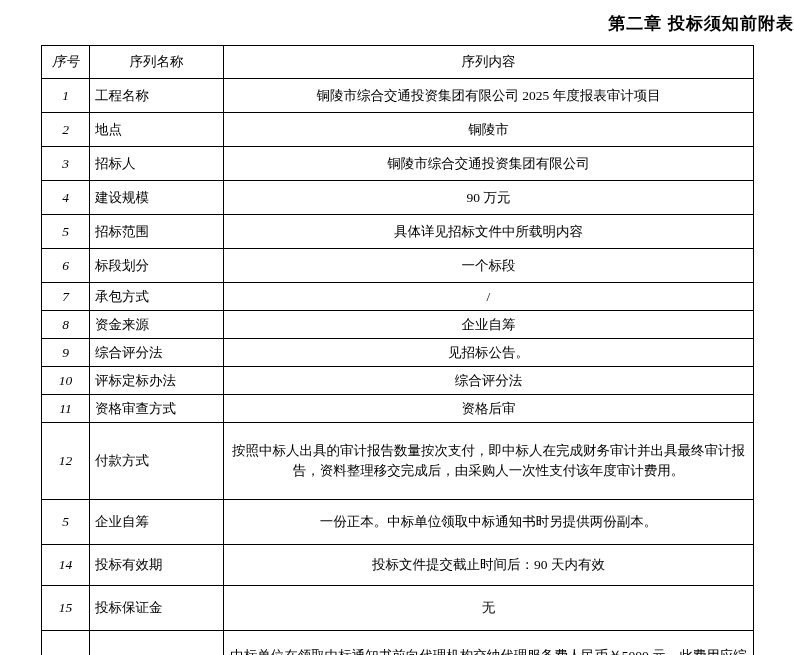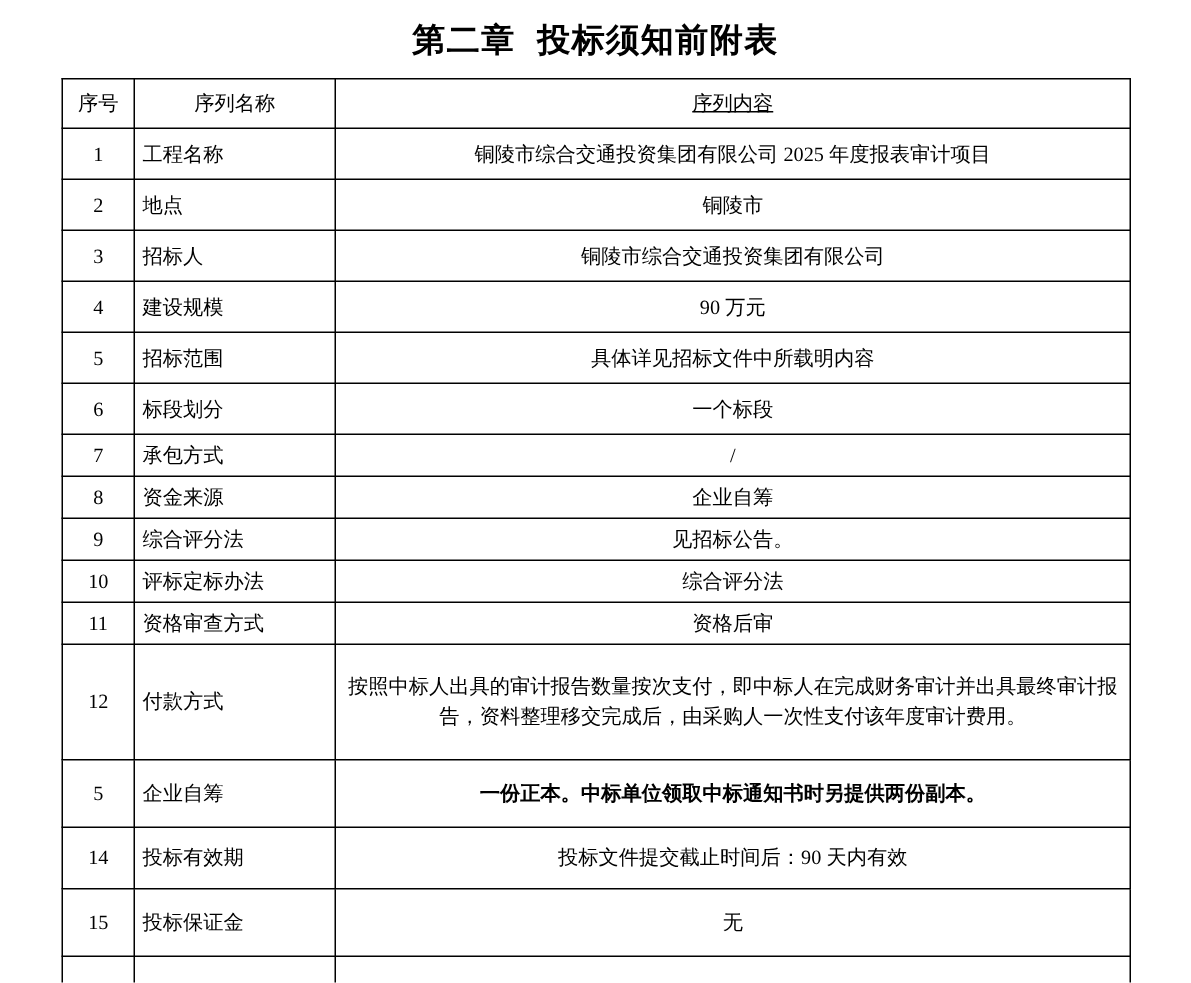--- a/index.html
+++ b/index.html
@@ -14,24 +14,24 @@
     color: #000000;
     overflow: hidden;
   }
   .page {
     position: relative;
     width: 794px;
     height: 655px;
     box-sizing: border-box;
   }
   .doc-title {
-    text-align: center;
-    font-family: Liberation Mono, monospace;
+    text-align: right;
+    font-family: Liberation Sans, sans-serif;
     font-weight: bold;
-    font-size: 22px;
+    font-size: 17px;
     letter-spacing: 1px;
     margin: 12px 0 10px 0;
   }
   .table-wrap {
     margin: 0 auto;
     width: 712px;
   }
   table.main {
     border-collapse: collapse;
     width: 712px;
@@ -44,29 +44,30 @@
     padding: 3px 5px;
     vertical-align: middle;
   }
   col.c-no { width: 48px; }
   col.c-name { width: 134px; }
   col.c-content { width: 530px; }
 
   td.no {
     text-align: center;
     font-size: 13px;
+    font-style: italic;
   }
   td.name {
   }
   td.content {
     text-align: center;
     padding-left: 7px;
   }
   td.content.bold {
-    font-weight: bold;
+    font-weight: normal;
   }
   .hdr td {
     text-align: center;
     height: 26px;
   }
   .r-tall td { height: 27px; }
   .r-short td { height: 21px; }
   .r-pay td { height: 70px; }
   .r-bid td { height: 38px; }
   .r-valid td { height: 34px; }
@@ -84,21 +85,21 @@
     <table class="main">
       <colgroup>
         <col class="c-no">
         <col class="c-name">
         <col class="c-content">
       </colgroup>
       <tbody>
         <tr class="hdr">
           <td class="no">序号</td>
           <td class="name">序列名称</td>
-          <td class="content" style="text-align:center;text-decoration:underline;">序列内容</td>
+          <td class="content" style="text-align:center;">序列内容</td>
         </tr>
 
         <tr class="r-tall">
           <td class="no">1</td>
           <td class="name">工程名称</td>
           <td class="content">铜陵市综合交通投资集团有限公司 2025 年度报表审计项目</td>
         </tr>
 
         <tr class="r-tall">
           <td class="no">2</td>

